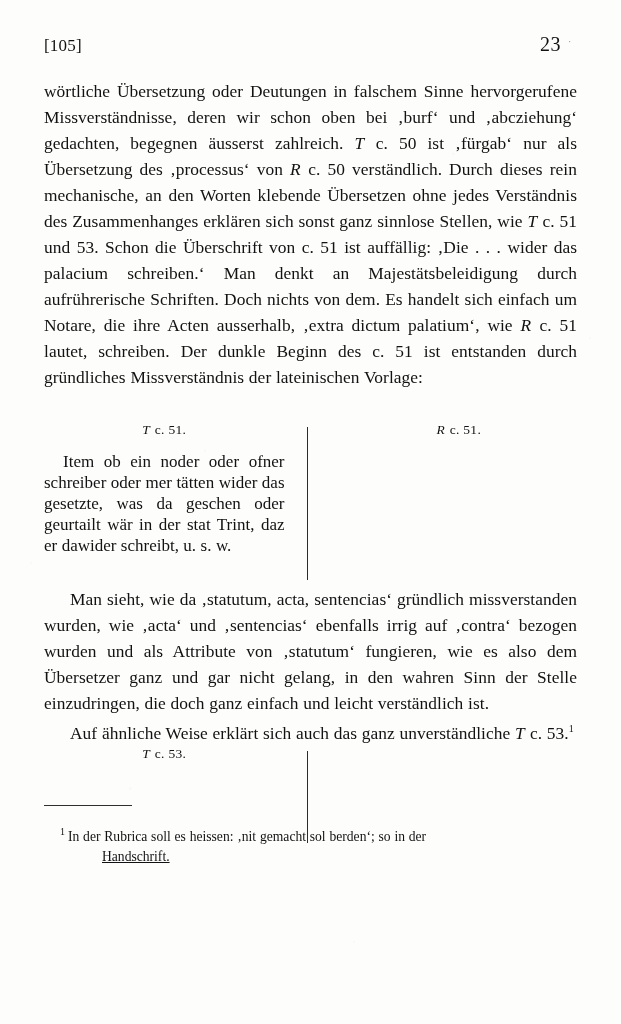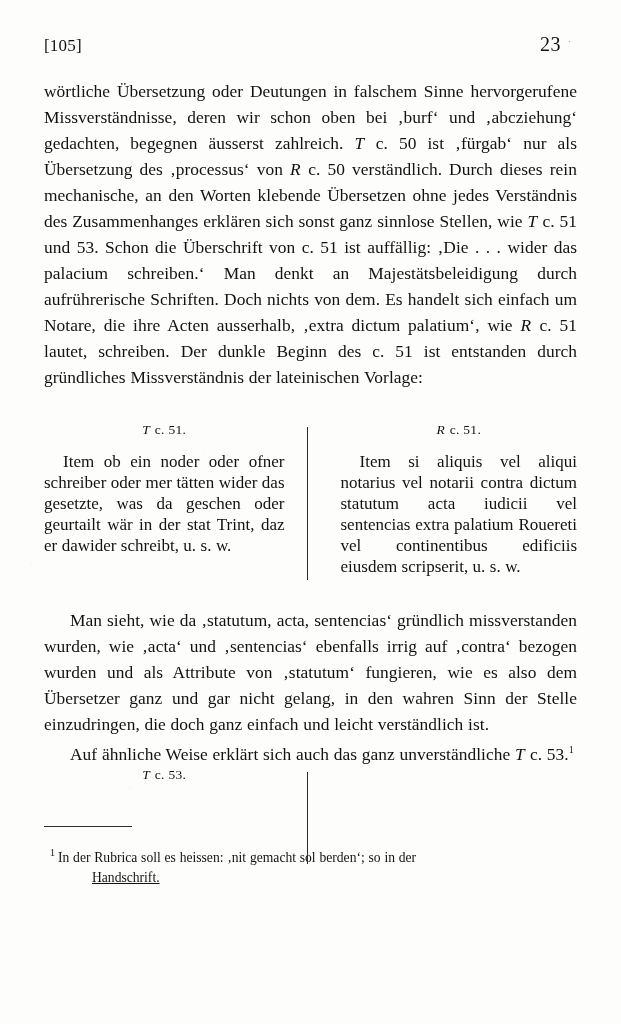--- a/index.html
+++ b/index.html
@@ -151,21 +151,21 @@
     height: 1.5px;
     background: #2f2f2f;
     margin-left: 0;
     margin-bottom: 16px;
   }
   .footnote {
     font-size: 13.6px;
     line-height: 20px;
     text-align: justify;
     text-align-last: left;
-    margin: 6px;
+    margin: 16px;
     padding-left: 14px;
     text-indent: -14px;
     word-spacing: .4px;
   }
   .footnote .fn-mark {
     font-size: 10px;
     vertical-align: super;
     padding-right: 3px;
   }
   .footnote .fn-cont {
@@ -200,21 +200,20 @@
         <div class="qhead">
           <i>T</i><span> c. 51.</span>
         </div>
         <p class="qtext"><span class="qindent"></span><span>Item ob ein noder oder ofner schreiber oder mer tätten wider das gesetzte, was da geschen oder geurtailt wär in der stat Trint, daz er dawider schreibt, u. s. w.</span></p>
       </div>
 
       <div class="qcol right">
         <div class="qhead">
           <i>R</i><span> c. 51.</span>
         </div>
-        <p class="qtext"><span class="qindent"></span><span>Item si aliquis vel aliqui notarius vel notarii contra dictum statutum acta iudicii vel sentencias extra palatium Rouereti vel continentibus edificiis eiusdem scripserit, u. s. w.</span></p>
       </div>
     </div>
 
     <p class="body-par" style="margin-top:30px;"><span class="indent"></span>Man sieht, wie da ‚statutum, acta, sentencias‘ gründlich missverstanden wurden, wie ‚acta‘ und ‚sentencias‘ ebenfalls irrig auf ‚contra‘ bezogen wurden und als Attribute von ‚statutum‘ fungieren, wie es also dem Übersetzer ganz und gar nicht gelang, in den wahren Sinn der Stelle einzudringen, die doch ganz einfach und leicht verständlich ist.</p>
 
     <p class="body-par"><span class="indent"></span>Auf ähnliche Weise erklärt sich auch das ganz unverständliche <i class="sig">T</i> c. 53.<sup style="font-size: 10px;">1</sup></p>
 
     <div class="quote-block second-block">
       <div class="col-divider"></div>
 

